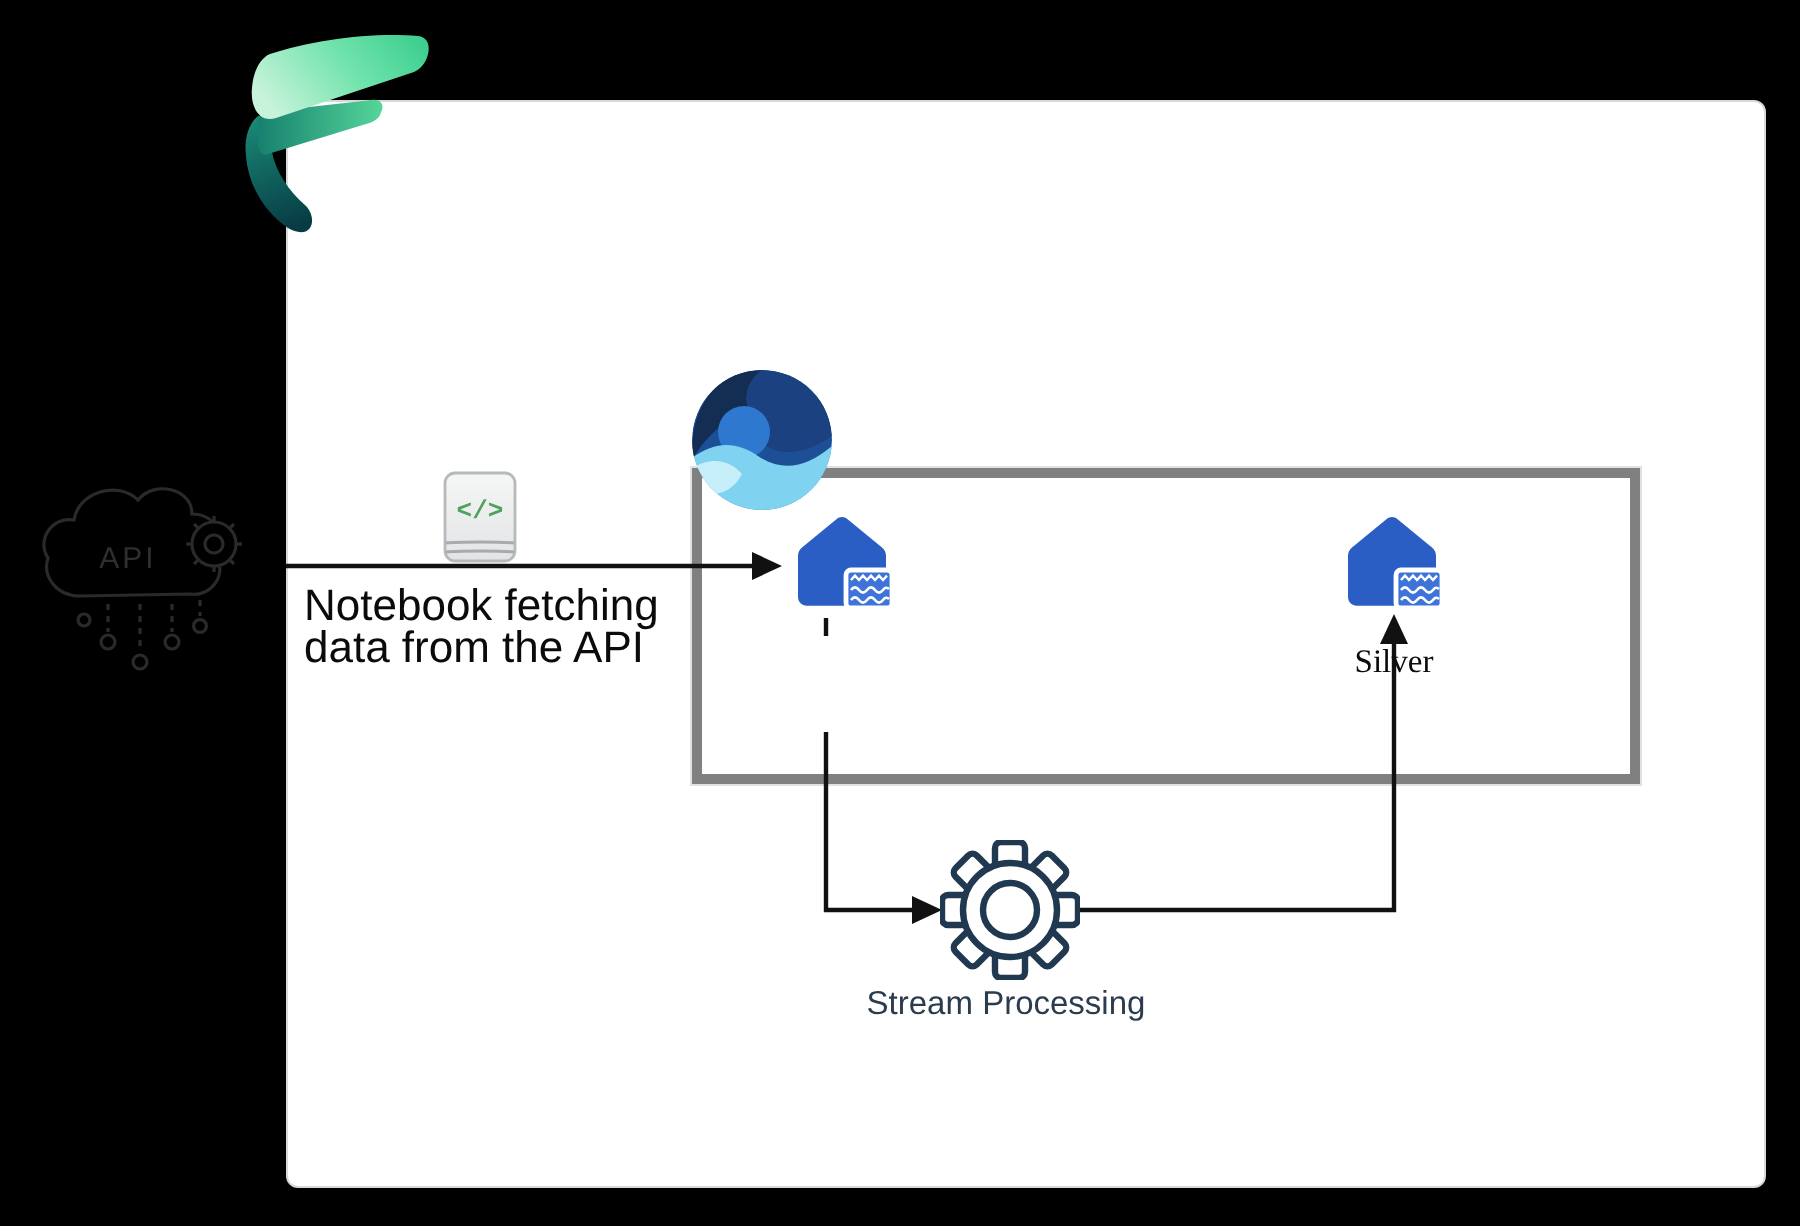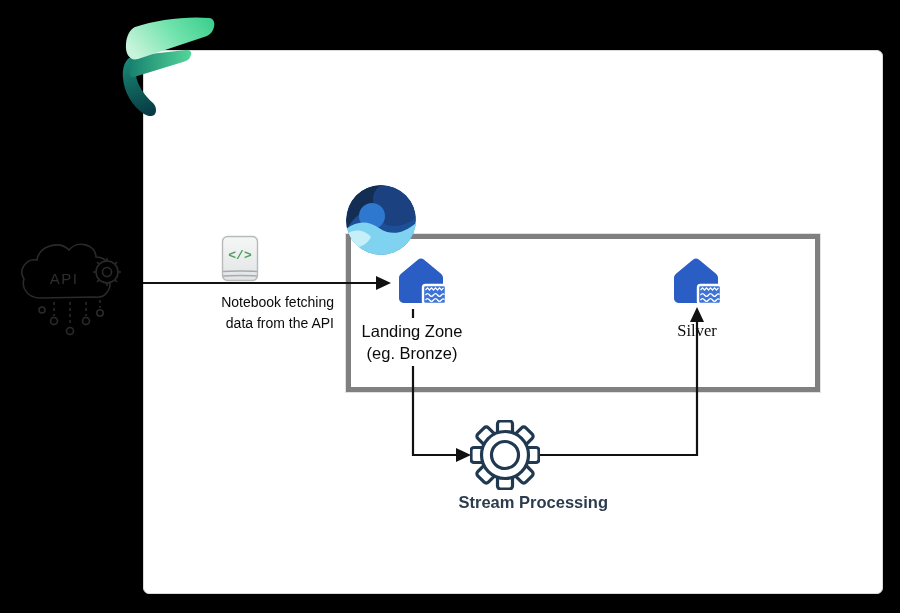--- a/index.html
+++ b/index.html
@@ -8,28 +8,28 @@
   .card{position:absolute;left:143px;top:50px;width:740px;height:544px;background:#fff;
         border:1px solid #d9d9d9;border-radius:6px;box-sizing:border-box;z-index:1;}
   .abs{position:absolute;}
   
   #connectors{position:absolute;left:0;top:0;width:900px;height:613px;z-index:4;pointer-events:none;}
   
   .lh-box{position:absolute;left:346px;top:234px;width:474px;height:158px;
           border:5px solid #808080;box-sizing:border-box;background:transparent;z-index:3;
           box-shadow:0 0 0 1px rgba(200,200,200,.55);}
   
-  .caption{position:absolute;left:152px;top:292px;width:182px;text-align:right;
-           font-size:14px;line-height:21px;color:#0b0b0b;z-index:5;}
+  .caption{position:absolute;left:152px;top:292px;width:182px;text-align:left;
+           font-size:22px;line-height:21px;color:#0b0b0b;z-index:5;}
   .node-label{position:absolute;text-align:center;font-size:16.5px;line-height:22px;
               color:#0b0b0b;z-index:6;}
   .label-landing{left:332px;top:320px;width:160px;}
   .label-silver{left:647px;top:320px;width:100px;font-family:Liberation Serif, serif;}
-  .proc-label{position:absolute;left:398px;top:493px;width:210px;text-align:right;
-              font-size:16.5px;color:#2b3c4f;z-index:6;font-weight:bold;}
+  .proc-label{position:absolute;left:398px;top:493px;width:210px;text-align:center;
+              font-size:16.5px;color:#2b3c4f;z-index:6;}
   
   .fabric-logo{left:116px;top:6px;width:100px;height:112px;z-index:7;}
   .api-cloud{left:12px;top:234px;width:128px;height:108px;z-index:2;}
   .notebook{left:221px;top:235px;width:38px;height:47px;z-index:5;}
   .onelake{left:345px;top:184px;width:72px;height:72px;z-index:7;}
   .house-landing{left:394px;top:256px;width:54px;height:50px;z-index:5;}
   .house-silver{left:669px;top:256px;width:54px;height:50px;z-index:5;}
   .gear{left:470px;top:420px;width:70px;height:70px;z-index:5;}
 </style>
 </head>
@@ -153,24 +153,20 @@
   <svg class="abs house-silver" viewBox="0 0 54 50">
     <path d="M27,2.5 C28,2.5 29,2.9 29.8,3.6 L47,17.8 C48.3,18.9 49,20.4 49,22 L49,42.5 C49,44.9 47,46.9 44.6,46.9 L9.4,46.9 C7,46.9 5,44.9 5,42.5 L5,22 C5,20.4 5.7,18.9 7,17.8 L24.2,3.6 C25,2.9 26,2.5 27,2.5 Z" fill="#2b5ec5"></path>
     <rect x="29" y="29" width="23" height="19" rx="2.5" fill="#3e74d9" stroke="#ffffff" stroke-width="2.4"></rect>
     <g stroke="#fff" fill="none">
       <polyline stroke-width="1.2" points="31.5,34 33.5,31.8 35.5,34 37.5,31.8 39.5,34 41.5,31.8 43.5,34 45.5,31.8 47.5,34 49.5,31.8"></polyline>
       <path stroke-width="1.3" d="M31.5,39 q2,-2.6 4,0 q2,2.6 4,0 q2,-2.6 4,0 q2,2.6 4,0 q1.5,-2 3,-0.5"></path>
       <path stroke-width="1.3" d="M31.5,44 q2,-2.6 4,0 q2,2.6 4,0 q2,-2.6 4,0 q2,2.6 4,0 q1.5,-2 3,-0.5"></path>
     </g>
   </svg>
 
-  <div class="node-label label-landing">
-    <div>Landing Zone</div>
-    <div>(eg. Bronze)</div>
-  </div>
   <div class="node-label label-silver">
     <div>Silver</div>
   </div>
 
   <svg class="abs gear" viewBox="0 0 70 70">
     <g transform="translate(35,35)" stroke="#203850" stroke-width="3.2" fill="#fff">
       <g stroke-linejoin="round">
         <rect x="-7.5" y="-34" width="15" height="15" rx="3"></rect>
         <rect x="-7.5" y="-34" width="15" height="15" rx="3" transform="rotate(45)"></rect>
         <rect x="-7.5" y="-34" width="15" height="15" rx="3" transform="rotate(90)"></rect>

